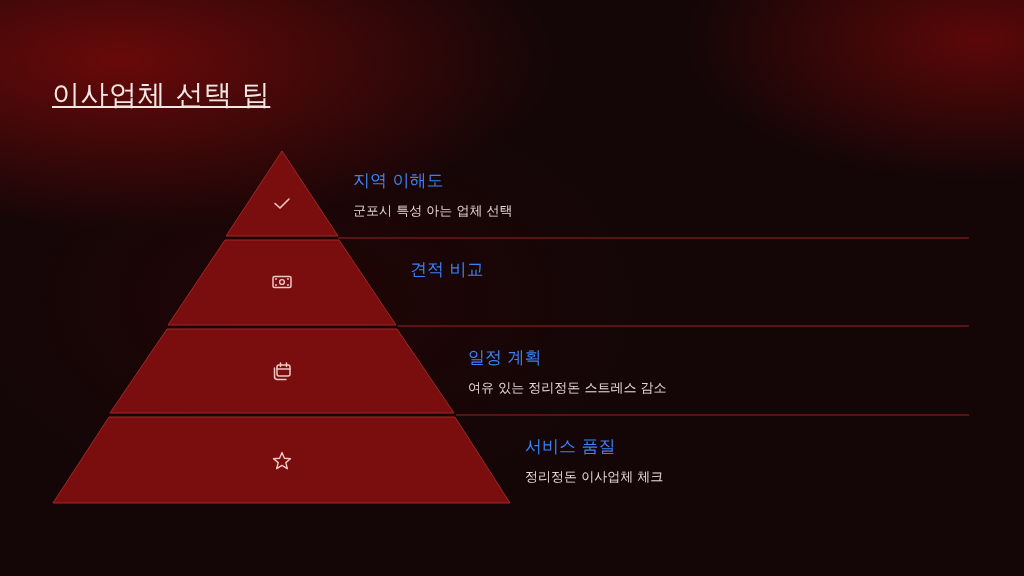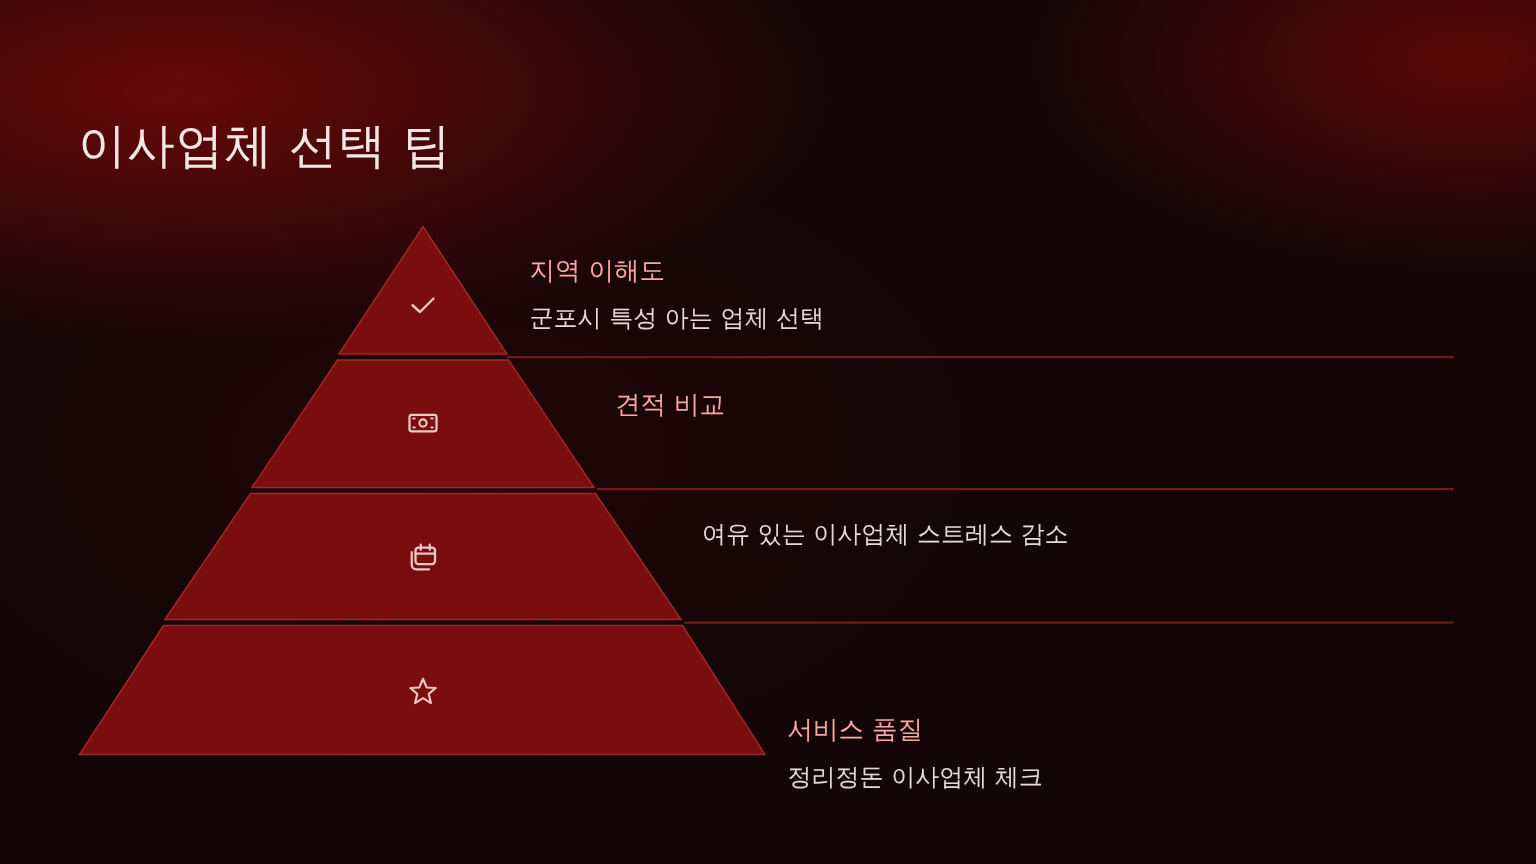--- a/index.html
+++ b/index.html
@@ -3,25 +3,25 @@
 <meta charset="utf-8">
 <style>
   html,body{margin:0;padding:0;}
   body{width:1024px;height:576px;overflow:hidden;position:relative;
     font-family:"DejaVu Sans","Liberation Sans",sans-serif;
     background:
       radial-gradient(ellipse 620px 240px at 120px 60px, rgba(120,10,10,0.85), rgba(120,10,10,0) 70%),
       radial-gradient(ellipse 420px 200px at 980px 40px, rgba(110,8,8,0.8), rgba(110,8,8,0) 70%),
       radial-gradient(ellipse 500px 300px at 300px 300px, rgba(40,4,4,0.6), rgba(40,4,4,0) 70%),
       #140607;}
-  .title{position:absolute;left:52px;top:76px;font-size:32px;color:#f3e6e4;font-weight:400;letter-spacing:0.5px;}
+  .title{position:absolute;left:52px;top:76px;font-size:28px;color:#f3e6e4;font-weight:400;letter-spacing:0.5px;text-decoration:underline;}
   svg.pyr{position:absolute;left:0;top:0;}
   .item{position:absolute;}
-  .item .h{font-size:17px;color:#fca5a5;margin-bottom:10px;}
-  .item .d{font-size:16px;color:#e6d8d6;}
+  .item .h{font-size:17px;color:#3b82f6;margin-bottom:10px;}
+  .item .d{font-size:13px;color:#e6d8d6;}
   .icon{position:absolute;width:22px;height:22px;transform:translate(-50%,-50%);}
 </style>
 </head>
 <body>
 
 <div class="title">이사업체 선택 팁</div>
 
 <svg class="pyr" width="1024" height="576">
 
   <line x1="338" y1="238" x2="969" y2="238" stroke="#6e1a1a" stroke-width="1.5"></line>
@@ -52,18 +52,19 @@
 </svg>
 
 <div class="item" style="left:353px;top:169px;">
   <div class="h">지역 이해도</div>
   <div class="d">군포시 특성 아는 업체 선택</div>
 </div>
 <div class="item" style="left:410px;top:258px;">
   <div class="h">견적 비교</div>
 </div>
 <div class="item" style="left:468px;top:346px;">
-  <div class="d">여유 있는 이사업체 스트레스 감소</div>
+  <div class="h">일정 계획</div>
+  <div class="d">여유 있는 정리정돈 스트레스 감소</div>
 </div>
-<div class="item" style="left:525px;top:435px;margin-top:40px;">
+<div class="item" style="left:525px;top:435px;">
   <div class="h">서비스 품질</div>
   <div class="d">정리정돈 이사업체 체크</div>
 </div>
 
 </body></html>

